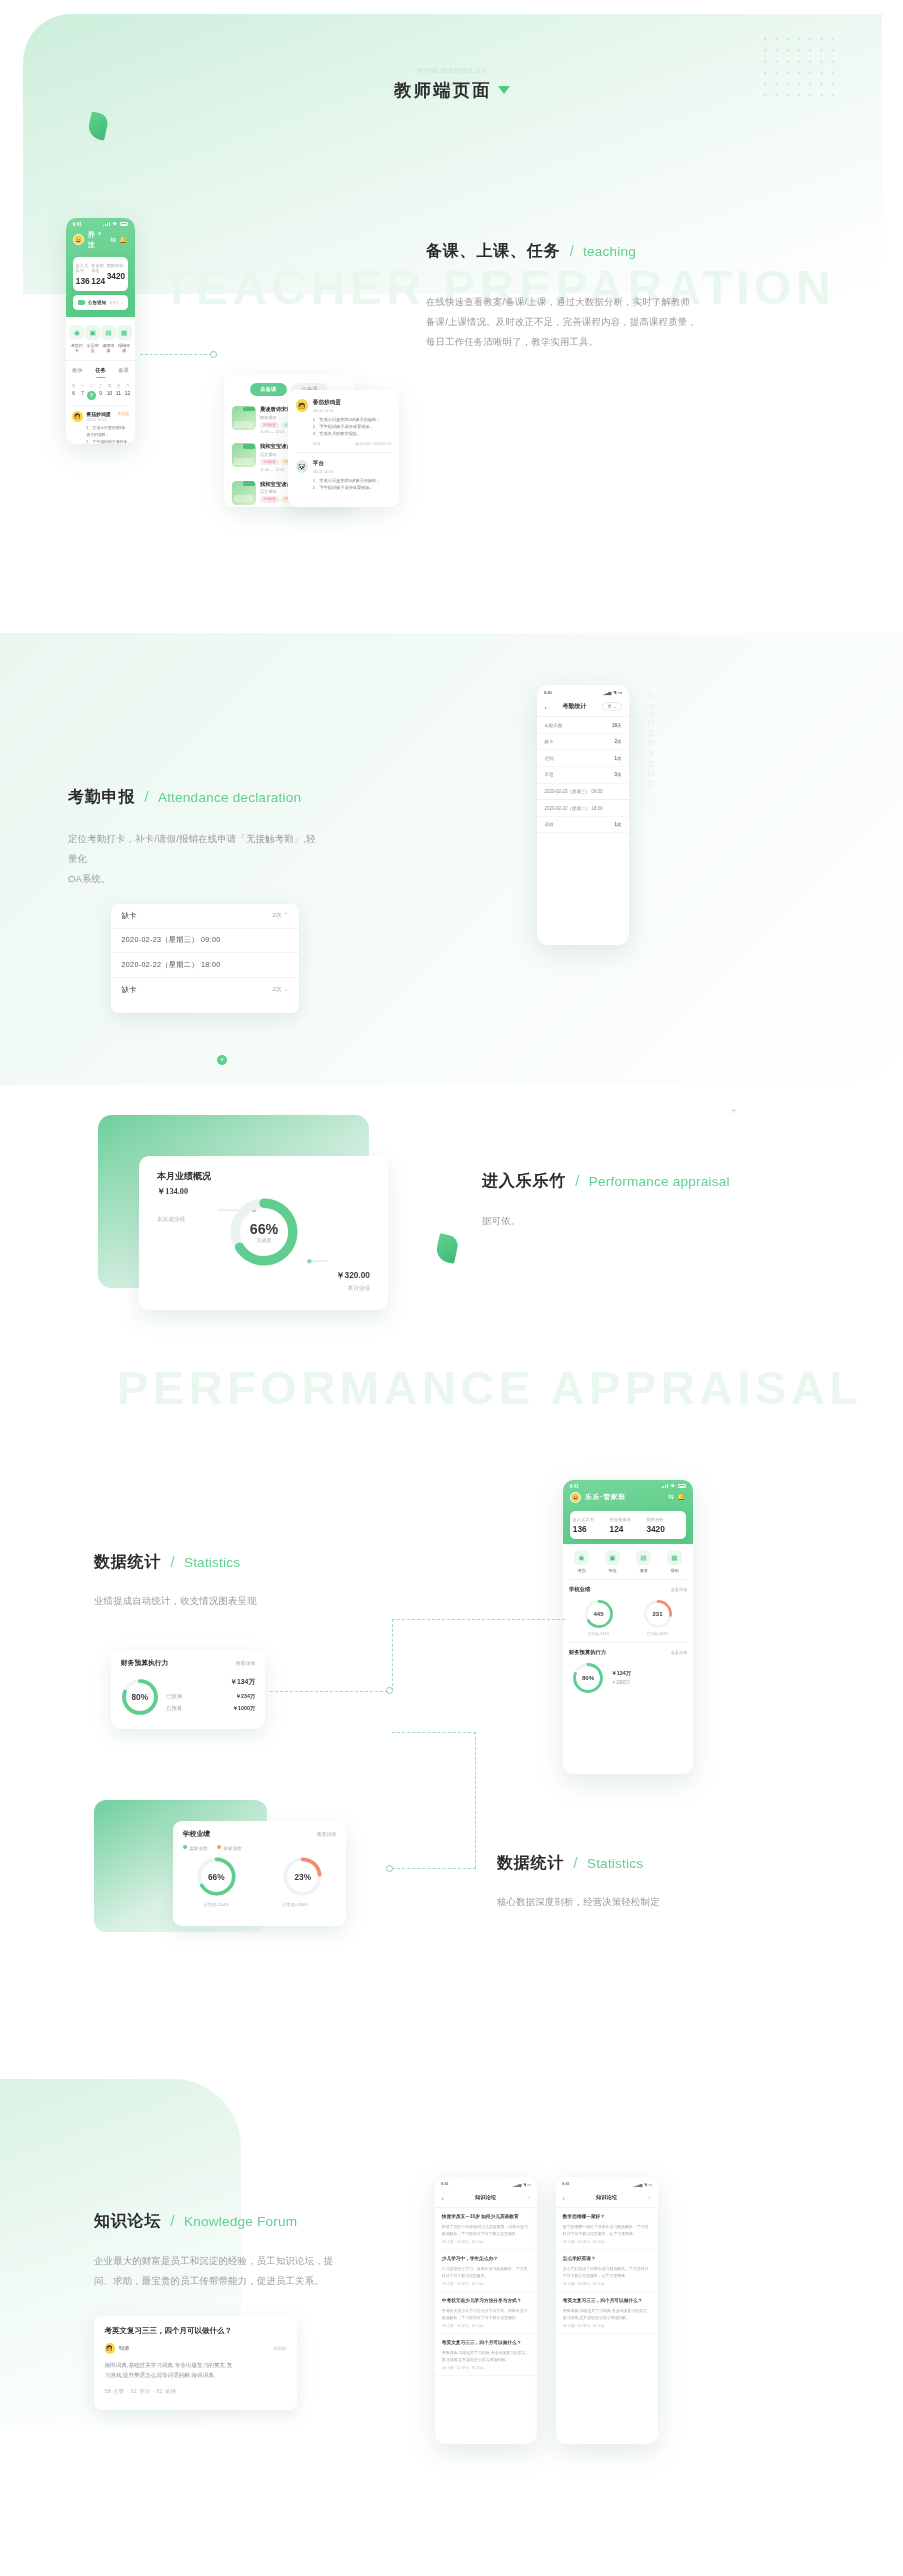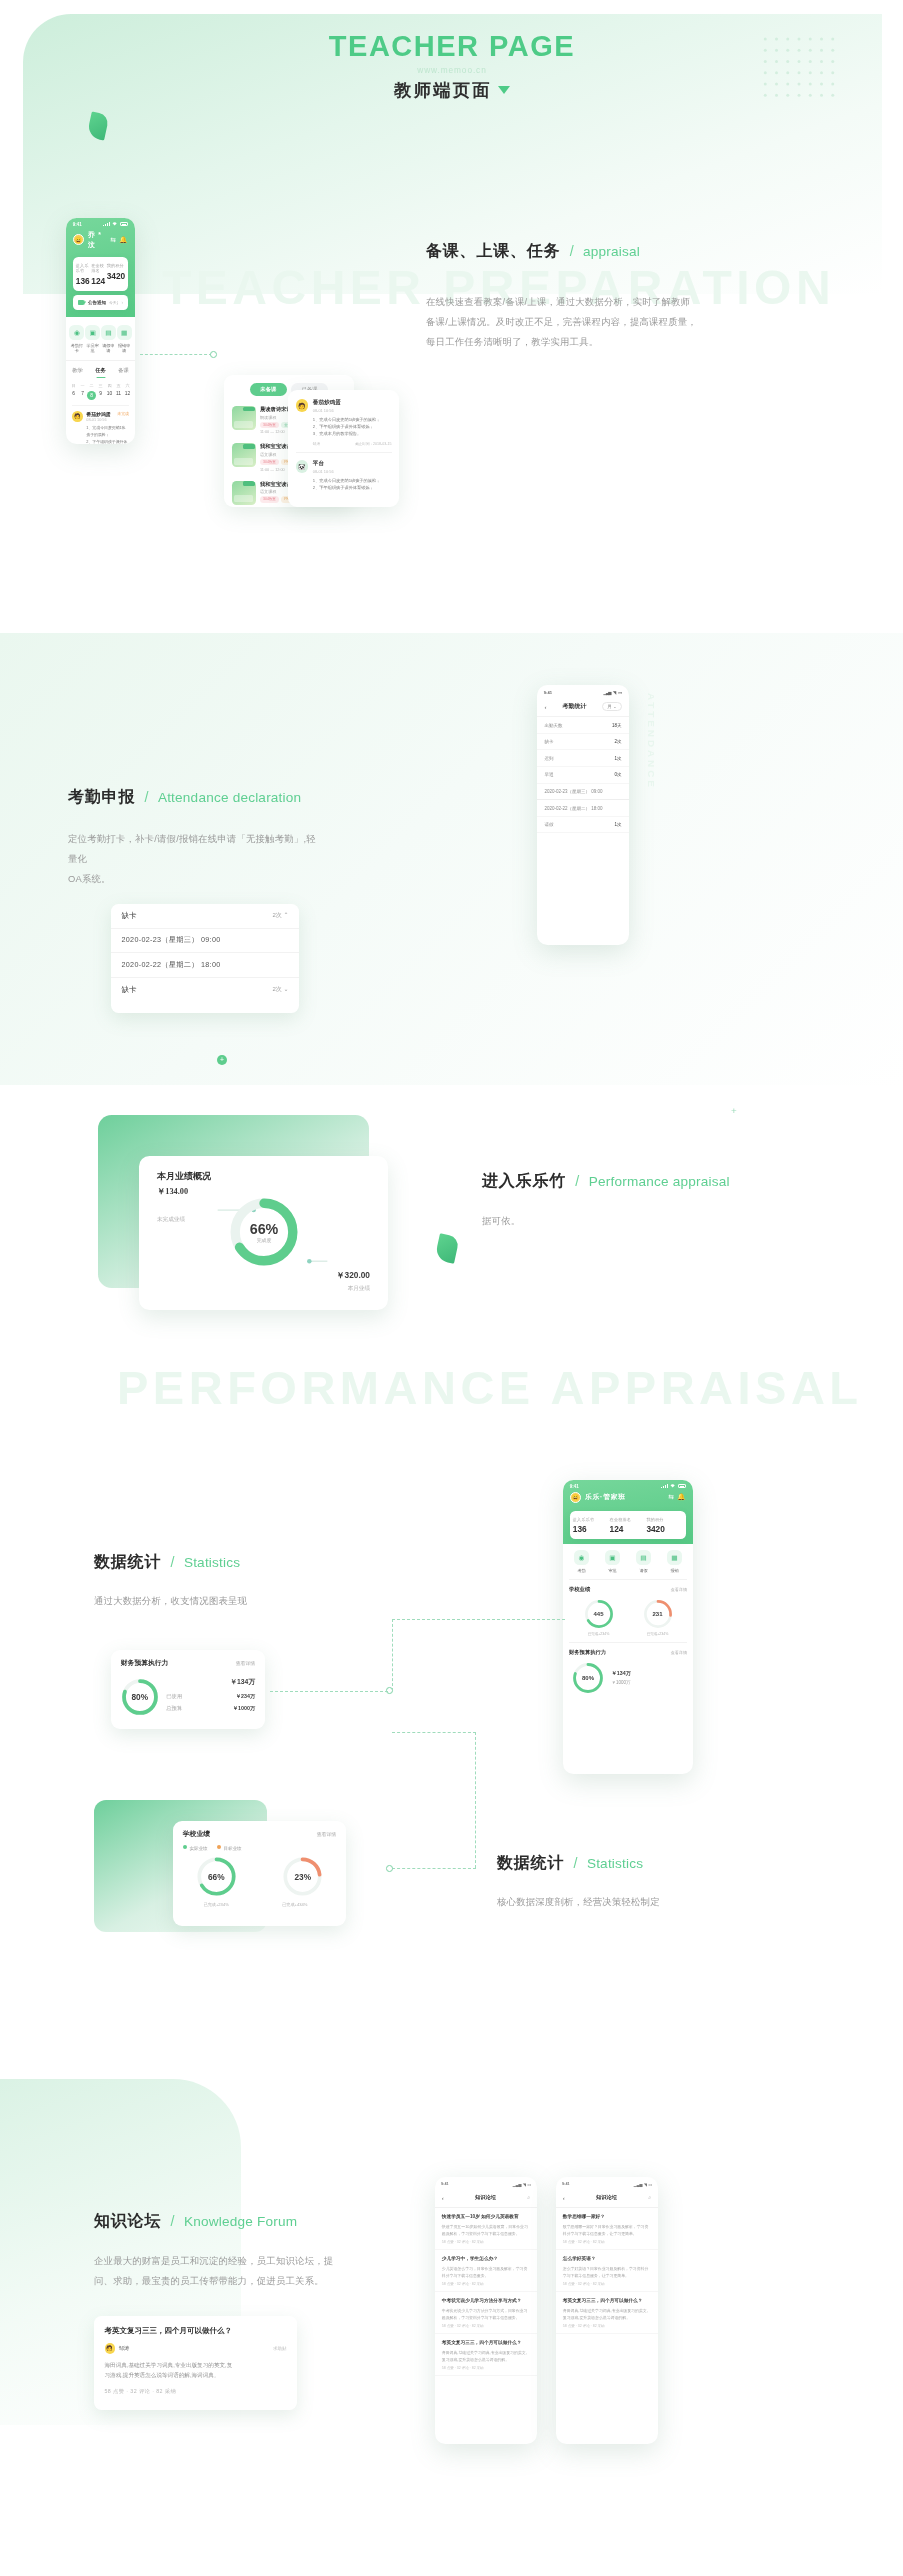--- a/index.html
+++ b/index.html
@@ -254,21 +254,20 @@
         <circle cx="19" cy="79" r="2"></circle>
         <circle cx="34" cy="79" r="2"></circle>
         <circle cx="49" cy="79" r="2"></circle>
         <circle cx="64" cy="79" r="2"></circle>
         <circle cx="79" cy="79" r="2"></circle>
         <circle cx="94" cy="79" r="2"></circle>
     </g>
   </svg>
   <div class="leafmark"></div>
 
-  <div class="brand-title">TEACHER PAGE</div>
   <div class="brand-url">www.memoo.cn</div>
   <div class="brand-cn">
     <span>教师端页面</span><i class="tri"></i>
   </div>
 
   <div class="ghost abs" style="left:162px;top:260px;font-size:48px;">TEACHER PREPARATION</div>
 
   <div class="phone" style="left:66px;top:218px;width:69px;height:226px;">
     <div class="ph-green">
       <div class="ph-status">
@@ -374,21 +373,21 @@
 
         </div>
       </div>
 
     </div>
   </div>
 
   <div class="abs" style="left:426px;top:241px;">
     <span class="sec-title">备课、上课、任务</span>
     <span class="sec-slash">/</span>
-    <span class="sec-en">appraisal</span>
+    <span class="sec-en">teaching</span>
   </div>
   <div class="sec-desc abs" style="left:426px;top:292px;width:301px;">
     <div>在线快速查看教案/备课/上课，通过大数据分析，实时了解教师</div>
     <div>备课/上课情况。及时改正不足，完善课程内容，提高课程质量，</div>
     <div>每日工作任务清晰明了，教学实用工具。</div>
   </div>
 
   <div class="dot-line" style="left:140px;top:354px;width:72px;"></div>
   <div class="dot-node" style="left:210px;top:351px;"></div>
 
@@ -581,21 +580,21 @@
   <div class="sec-desc abs" style="left:482px;top:1211px;width:249px;">
     <div>据可依。</div>
   </div>
 
   <div class="abs" style="left:94px;top:1552px;">
     <span class="sec-title">数据统计</span>
     <span class="sec-slash">/</span>
     <span class="sec-en">Statistics</span>
   </div>
   <div class="sec-desc abs" style="left:94px;top:1591px;width:249px;">
-    <div>通过大数据分析，收支情况图表呈现</div>
+    <div>业绩提成自动统计，收支情况图表呈现</div>
   </div>
 
   <div class="phone" style="left:563px;top:1480px;width:130px;height:294px;">
     <div class="ph-green" style="padding-bottom:4.5px">
       <div class="ph-status">
         <span>9:41</span>
         <span class="ph-sig">
           <span class="bar-group">
               <i style="height:1.5px"></i>
               <i style="height:2.3px"></i>

